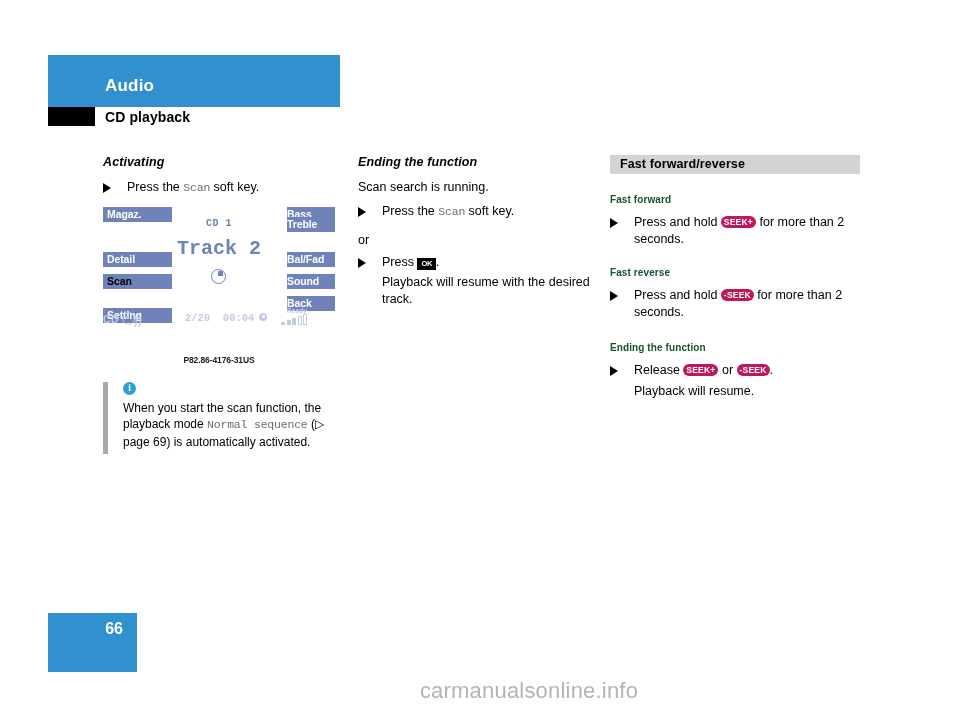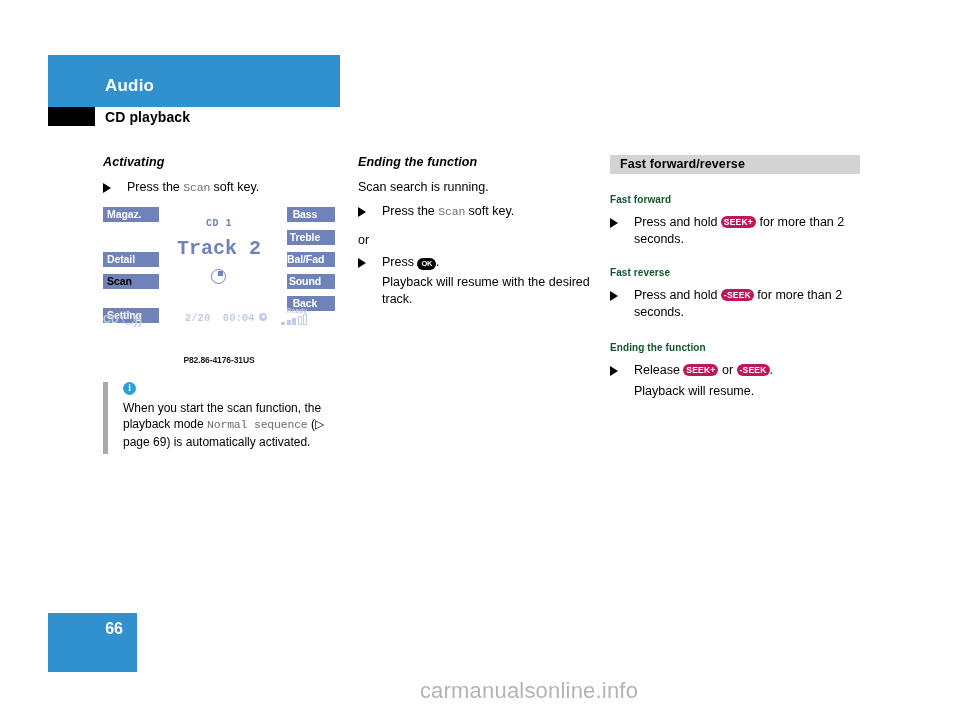--- a/index.html
+++ b/index.html
@@ -135,21 +135,21 @@
     vertical-align: 1px;
     line-height: 10px;
     border-radius: 6px;
   }
   .okbadge {
     display: inline-block;
     background: #000;
     color: #fff;
     font-size: 7.5px;
     font-weight: bold;
-    border-radius: 6px;
+    border-radius: 0;
     padding: 1px 4px;
     line-height: 10px;
     vertical-align: 0px;
     letter-spacing: -0.3px;
   }
 
   
   #display-figure {
     position: relative;
     margin-top: 10px;
@@ -160,22 +160,22 @@
     position: absolute;
     background: #6f82b9;
     color: #ffffff;
     font-size: 10.5px;
     font-weight: bold;
     height: 15px;
     line-height: 15px;
     box-sizing: border-box;
     letter-spacing: -0.1px;
   }
-  .softkey.left  { left: 0;  width: 56px; padding-left: 4px; text-align: left; }
-  .softkey.right { right: 0; width: 48px; padding-right: 12px; text-align: center; }
+  .softkey.left  { left: 0;  width: 69px; padding-left: 4px; text-align: left; }
+  .softkey.right { right: 0; width: 48px; padding-right: 12px; text-align: left; }
   .softkey.active { color: #000000; }
 
   #disp-cd-label {
     position: absolute;
     left: 0; right: 0;
     top: 11px;
     text-align: center;
     font-family: "Liberation Mono", "DejaVu Sans Mono", monospace;
     font-size: 10px;
     font-weight: bold;
@@ -415,21 +415,21 @@
   </div>
 
   <div id="display-figure">
 
     <div class="softkey left" style="top:0px;">Magaz.</div>
     <div class="softkey left" style="top:45px;">Detail</div>
     <div class="softkey left active" style="top:67px;">Scan</div>
     <div class="softkey left" style="top:89px;margin-top:12px;">Setting</div>
 
     <div class="softkey right" style="top:0px;">Bass</div>
-    <div class="softkey right" style="top:23px;">Treble</div>
+    <div class="softkey right" style="top:10px;">Treble</div>
     <div class="softkey right" style="top:45px;">Bal/Fad</div>
     <div class="softkey right" style="top:67px;">Sound</div>
     <div class="softkey right" style="top:89px;">Back</div>
 
     <div id="disp-cd-label">CD 1</div>
     <div id="disp-track">Track 2</div>
     <div id="disp-clock"></div>
 
     <div id="disp-status">
       <div id="disp-cd-icon">

